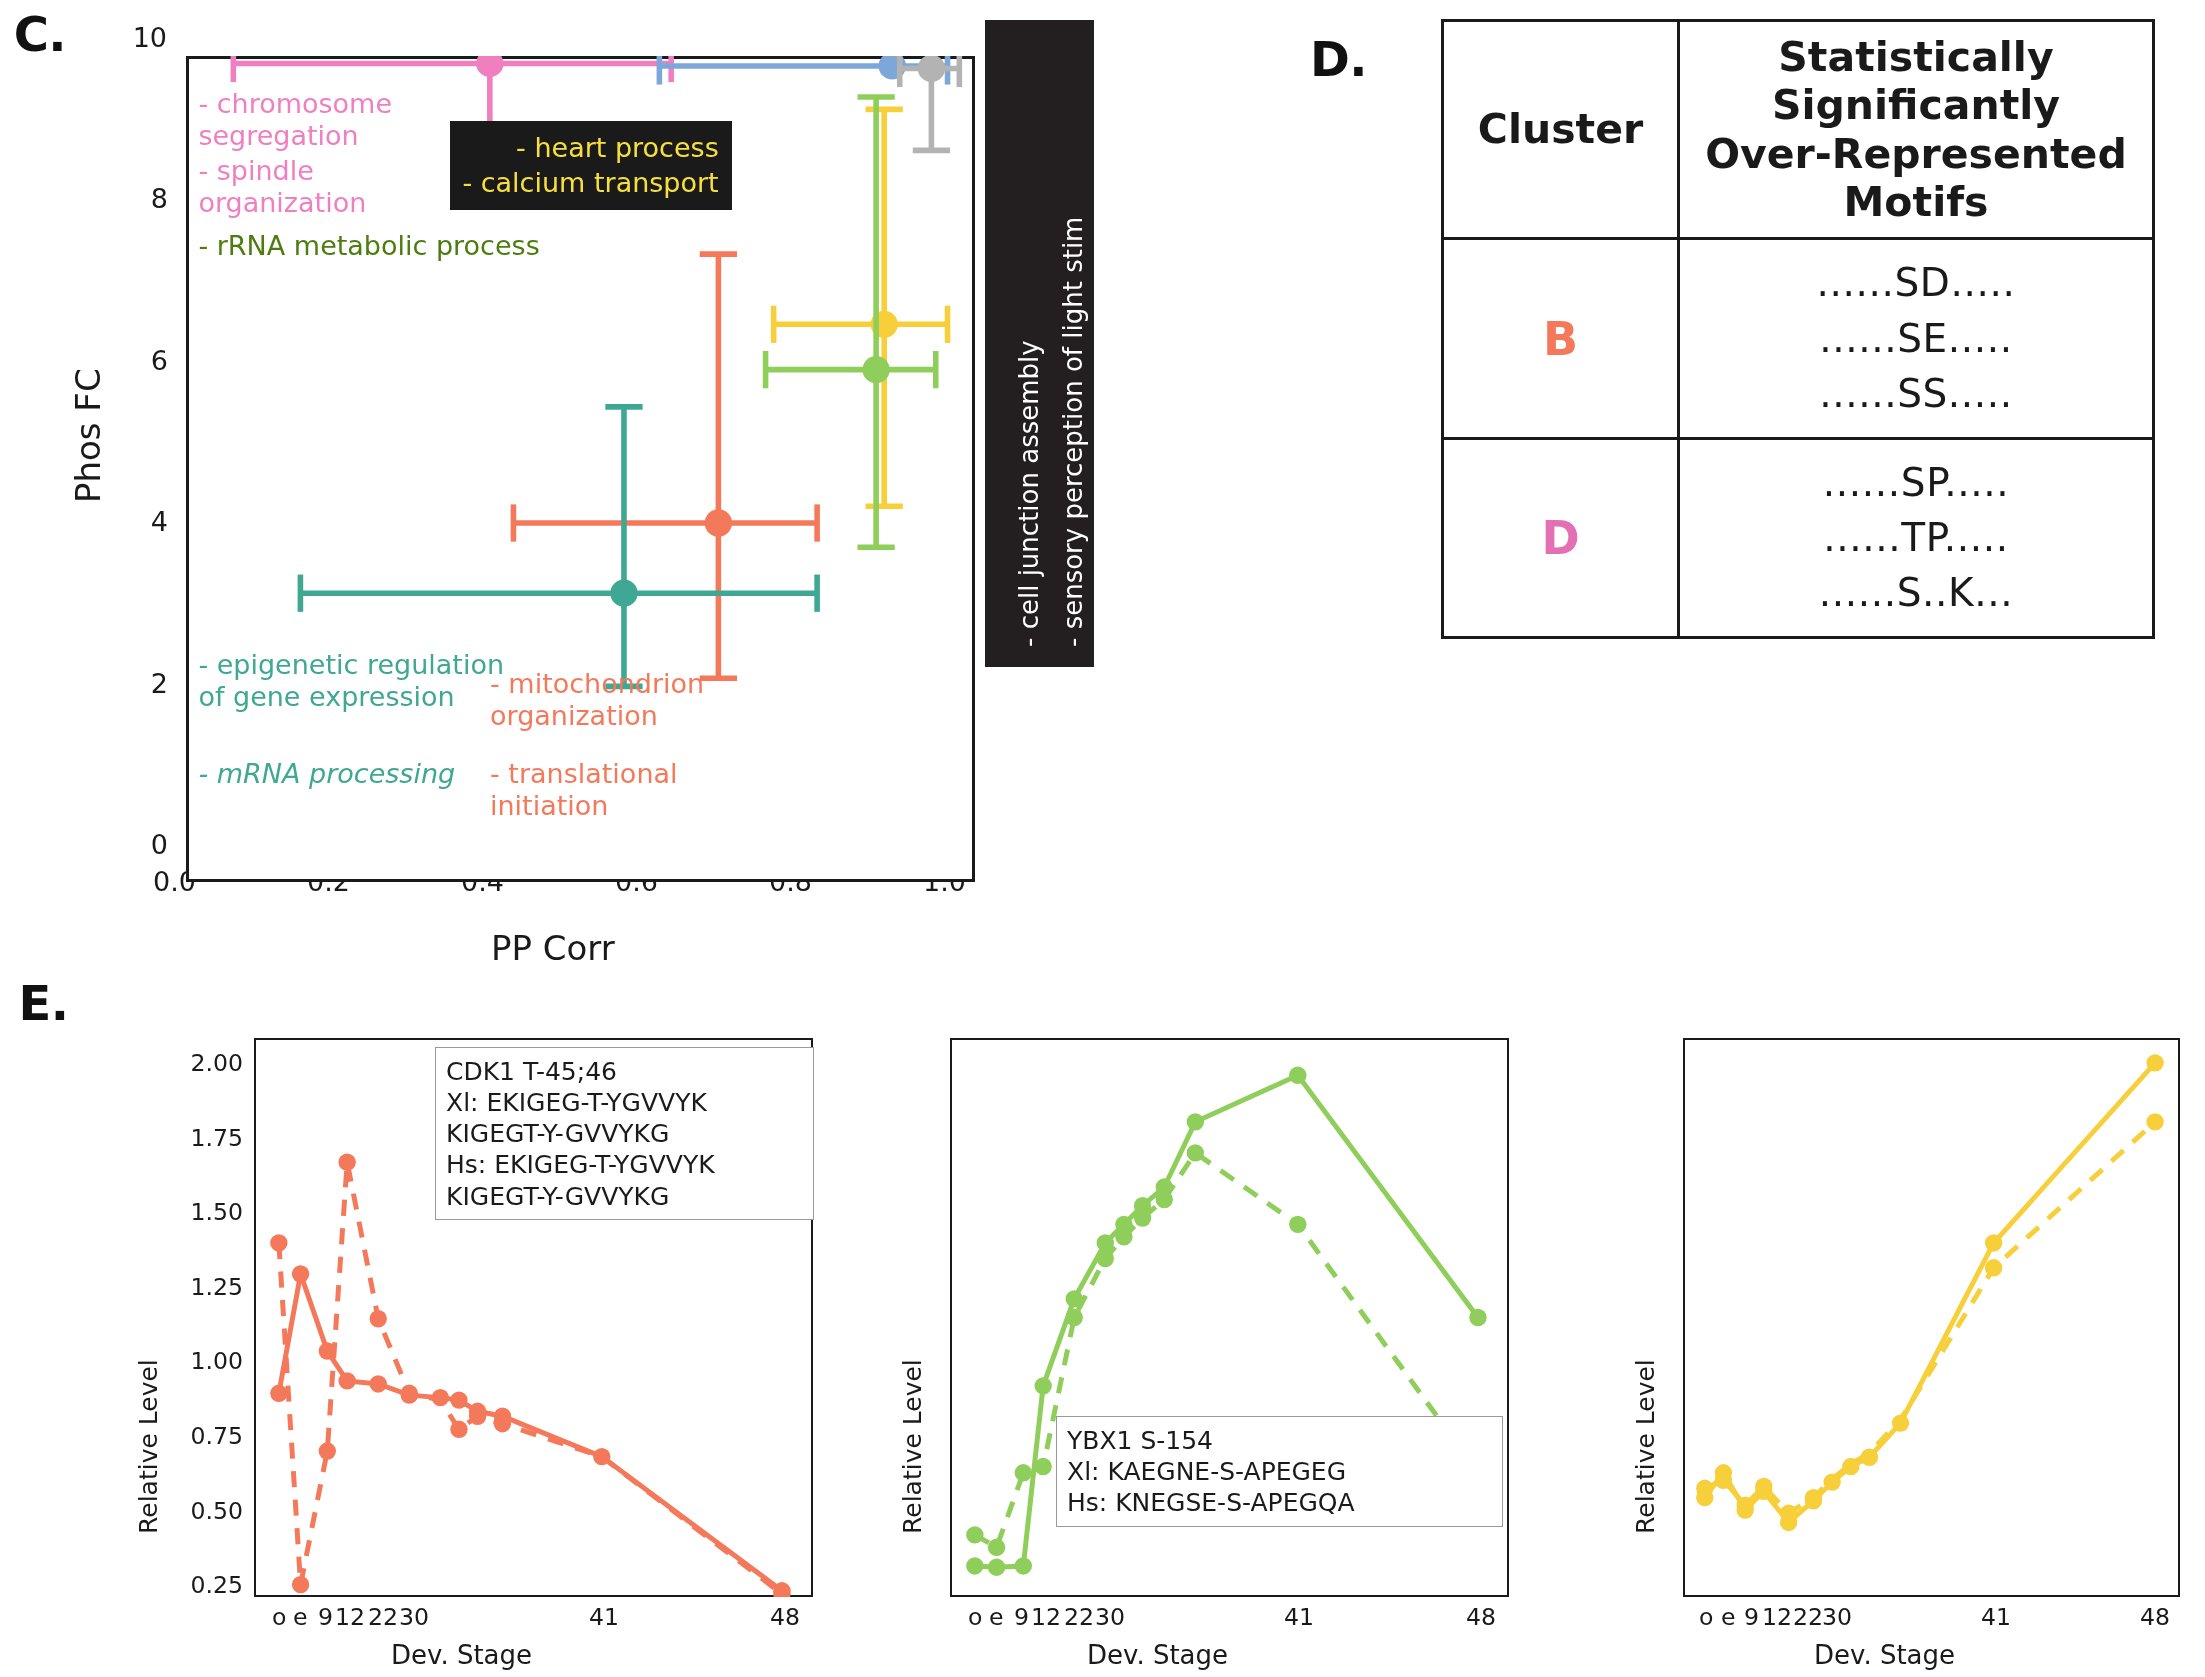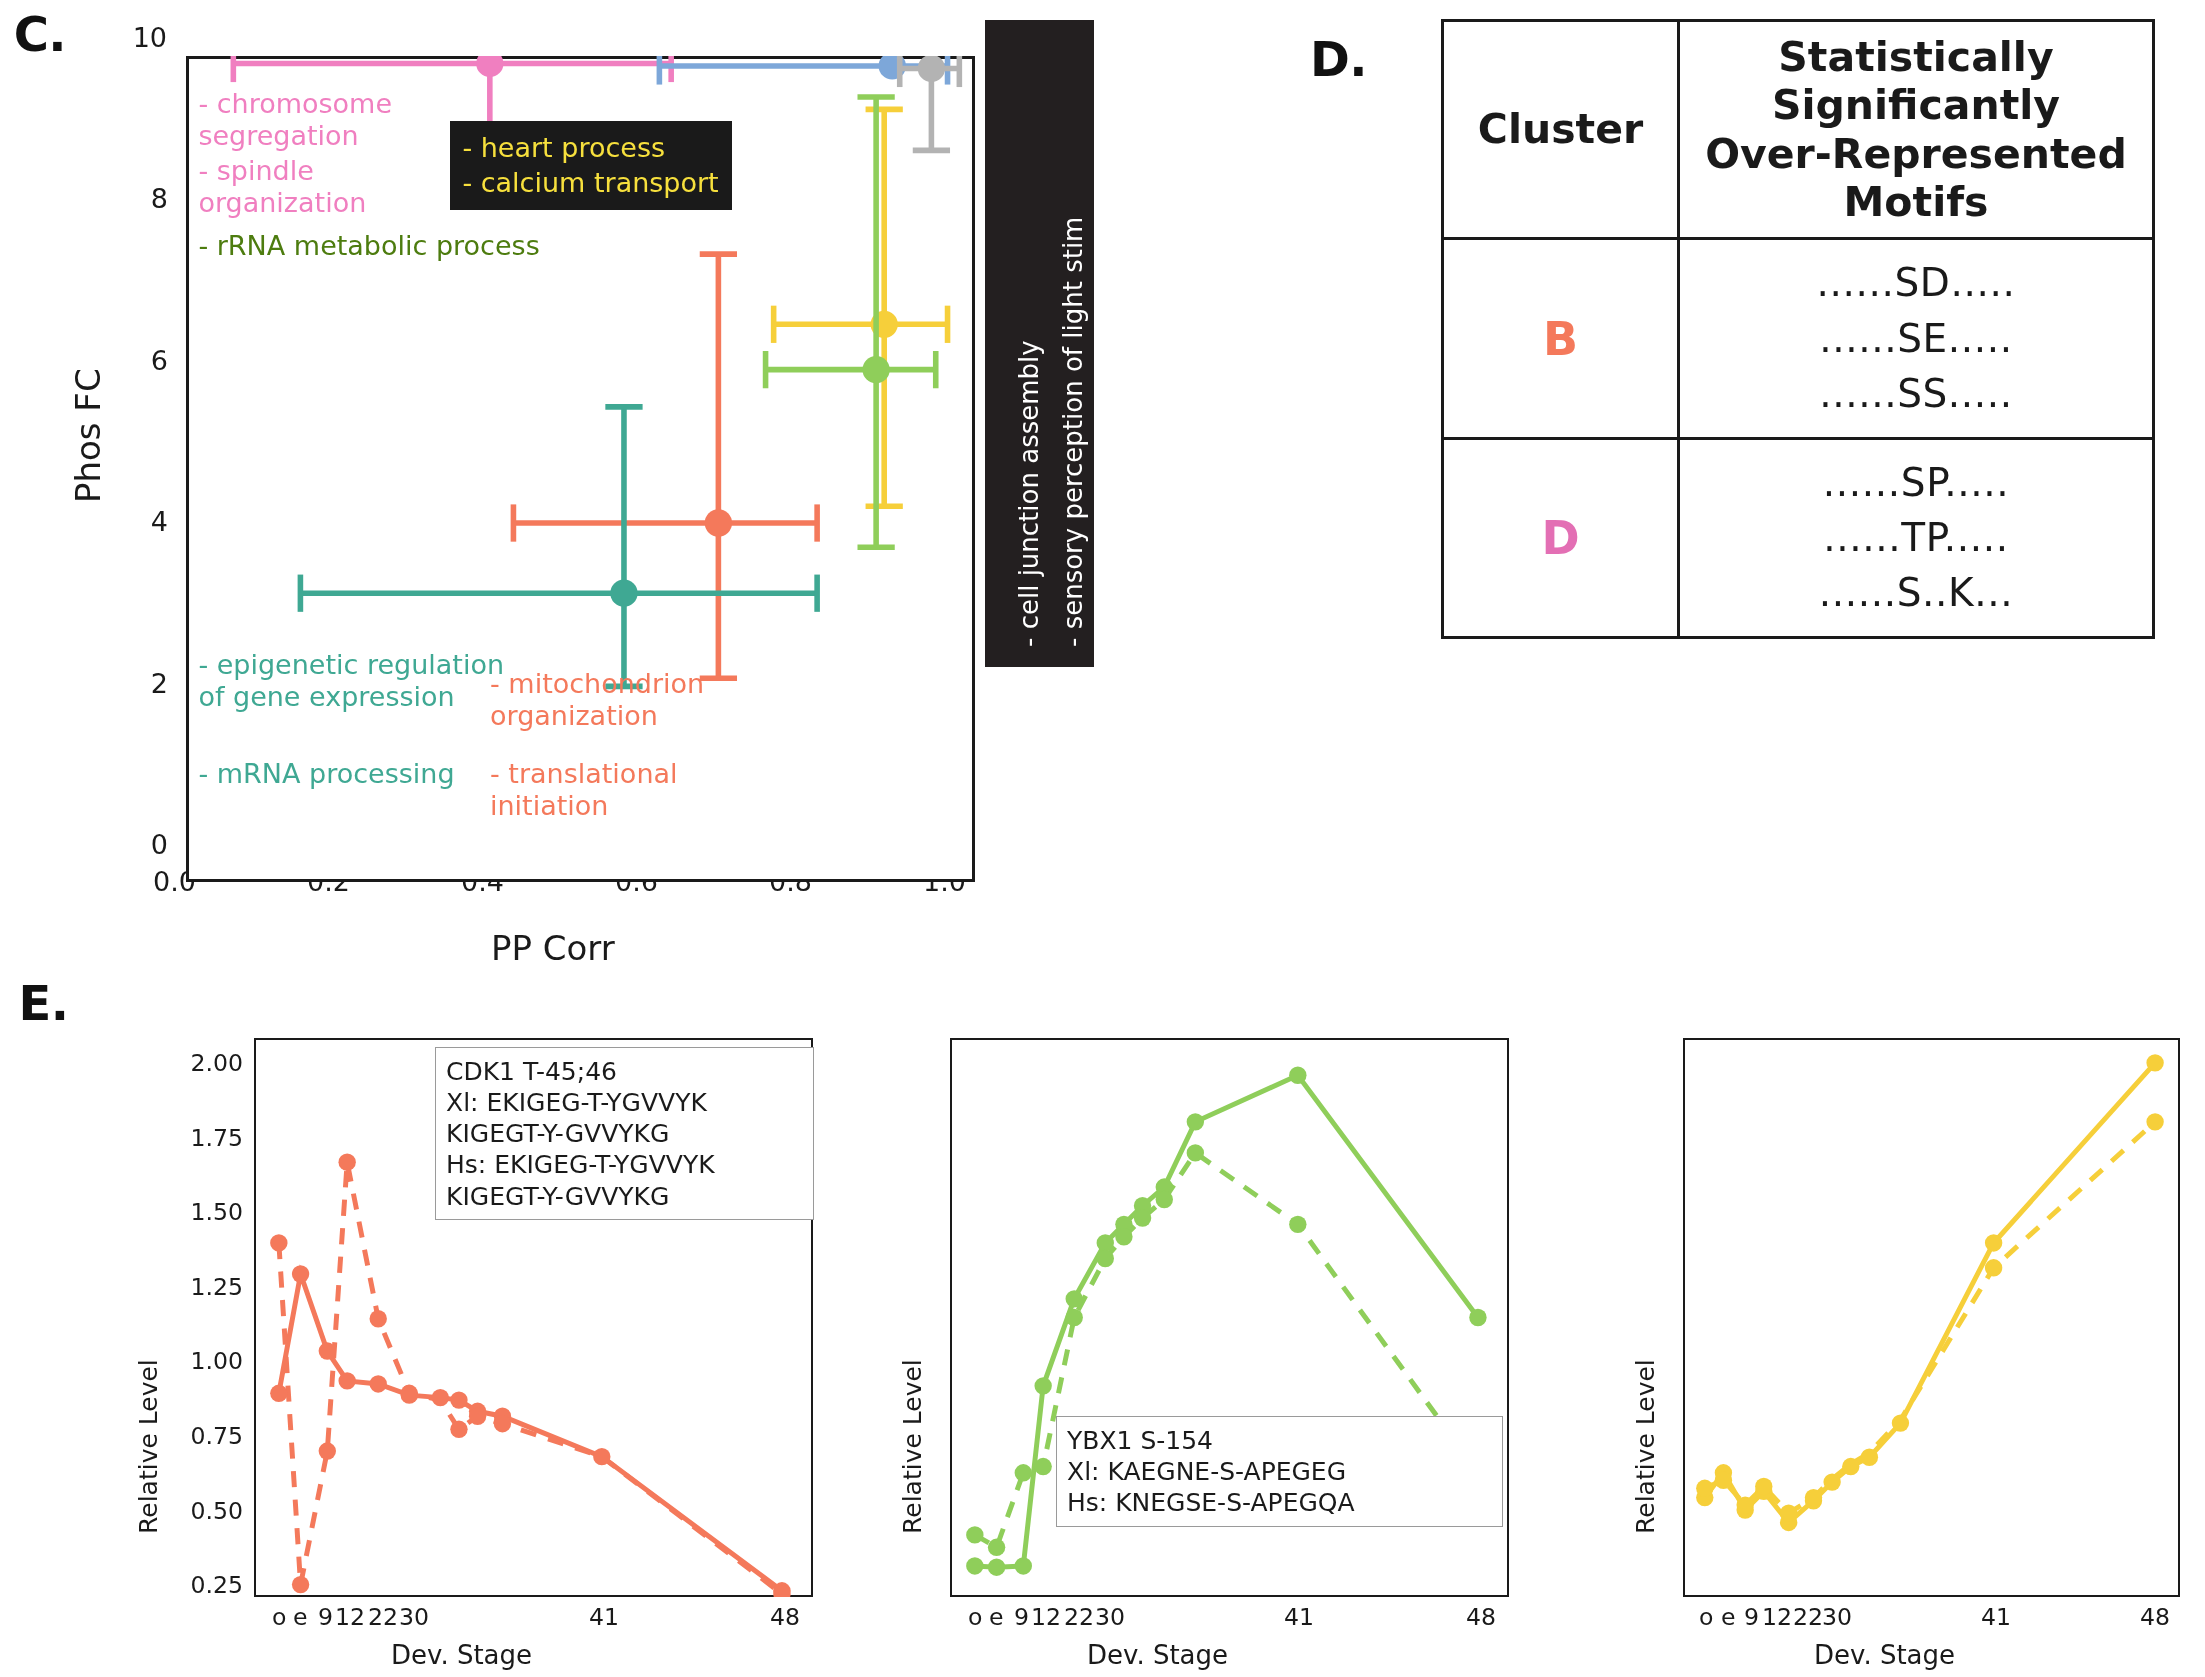--- a/index.html
+++ b/index.html
@@ -62,20 +62,21 @@
     white-space:pre-line;
   }
   #black-box {
     position:absolute;
     background:#1a1a1a;
     color:#f7e03d;
     font-size:27px;
     line-height:1.3;
     padding:8.7px 13.7px 10px 12.4px;
     white-space:pre-line;
+    text-align:right;
   }
   #dark-vert {
     position:absolute;
     background:#231f20;
     width:109px;
     color:#ffffff;
   }
   #dark-vert .vtxt {
     position:absolute;
     transform:rotate(-90deg);
@@ -261,21 +262,21 @@
       <circle cx="705" cy="865" r="22" fill="#3fa893"></circle>
     </svg>
 
     <div class="go-annot" style="left:12.4px; top:32px; color:#f07fc0;">- chromosome
   segregation</div>
     <div class="go-annot" style="left:12.4px; top:99px; color:#f07fc0;">- spindle
   organization</div>
     <div class="go-annot" style="left:12.4px; top:174px; color:#4d7c0f;">- rRNA metabolic process</div>
     <div class="go-annot" style="left:12.4px; top:593px; color:#3fa893;">- epigenetic regulation
   of gene expression</div>
-    <div class="go-annot" style="left:12.4px; top:702px; color:#3fa893;">- mRNA processing</div>
+    <div class="go-annot" style="left:12.4px; top:702px; color:#3fa893;font-style:italic;">- mRNA processing</div>
     <div class="go-annot" style="left:304px; top:612px; color:#f4795b;">- mitochondrion
   organization</div>
     <div class="go-annot" style="left:304px; top:702px; color:#f4795b;">- translational
   initiation</div>
 
     <div id="black-box" style="left:264px; top:65px;">- heart process
 - calcium transport</div>
   </div>
 
   <div id="dark-vert" style="left:985px; top:20px; height:647px;">

